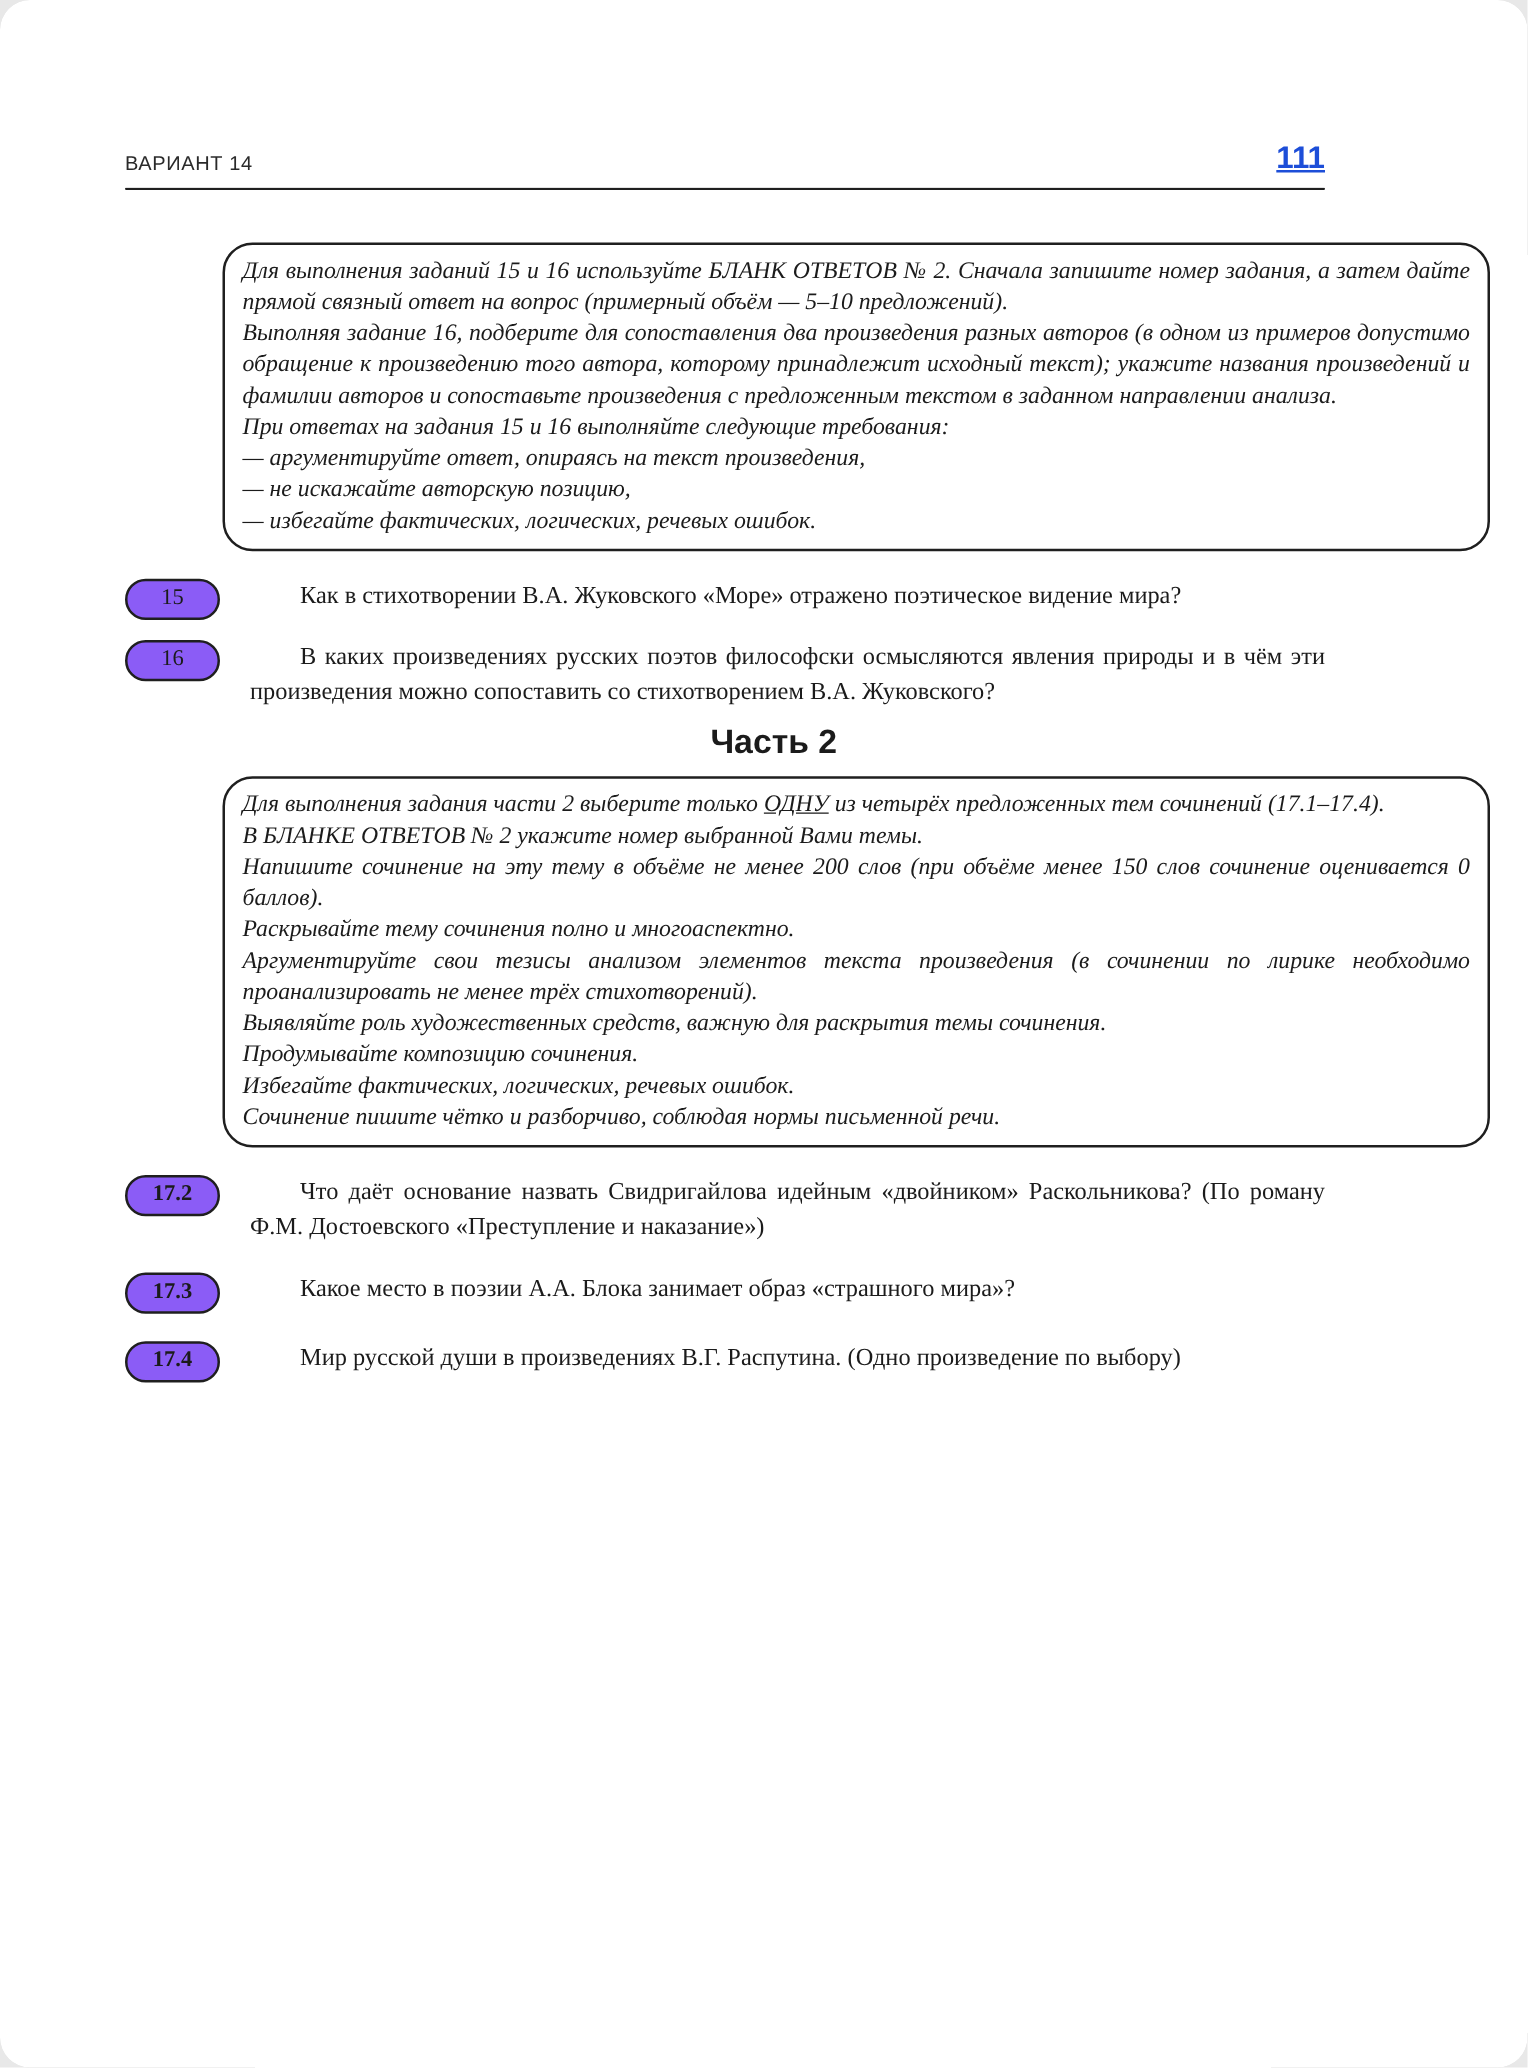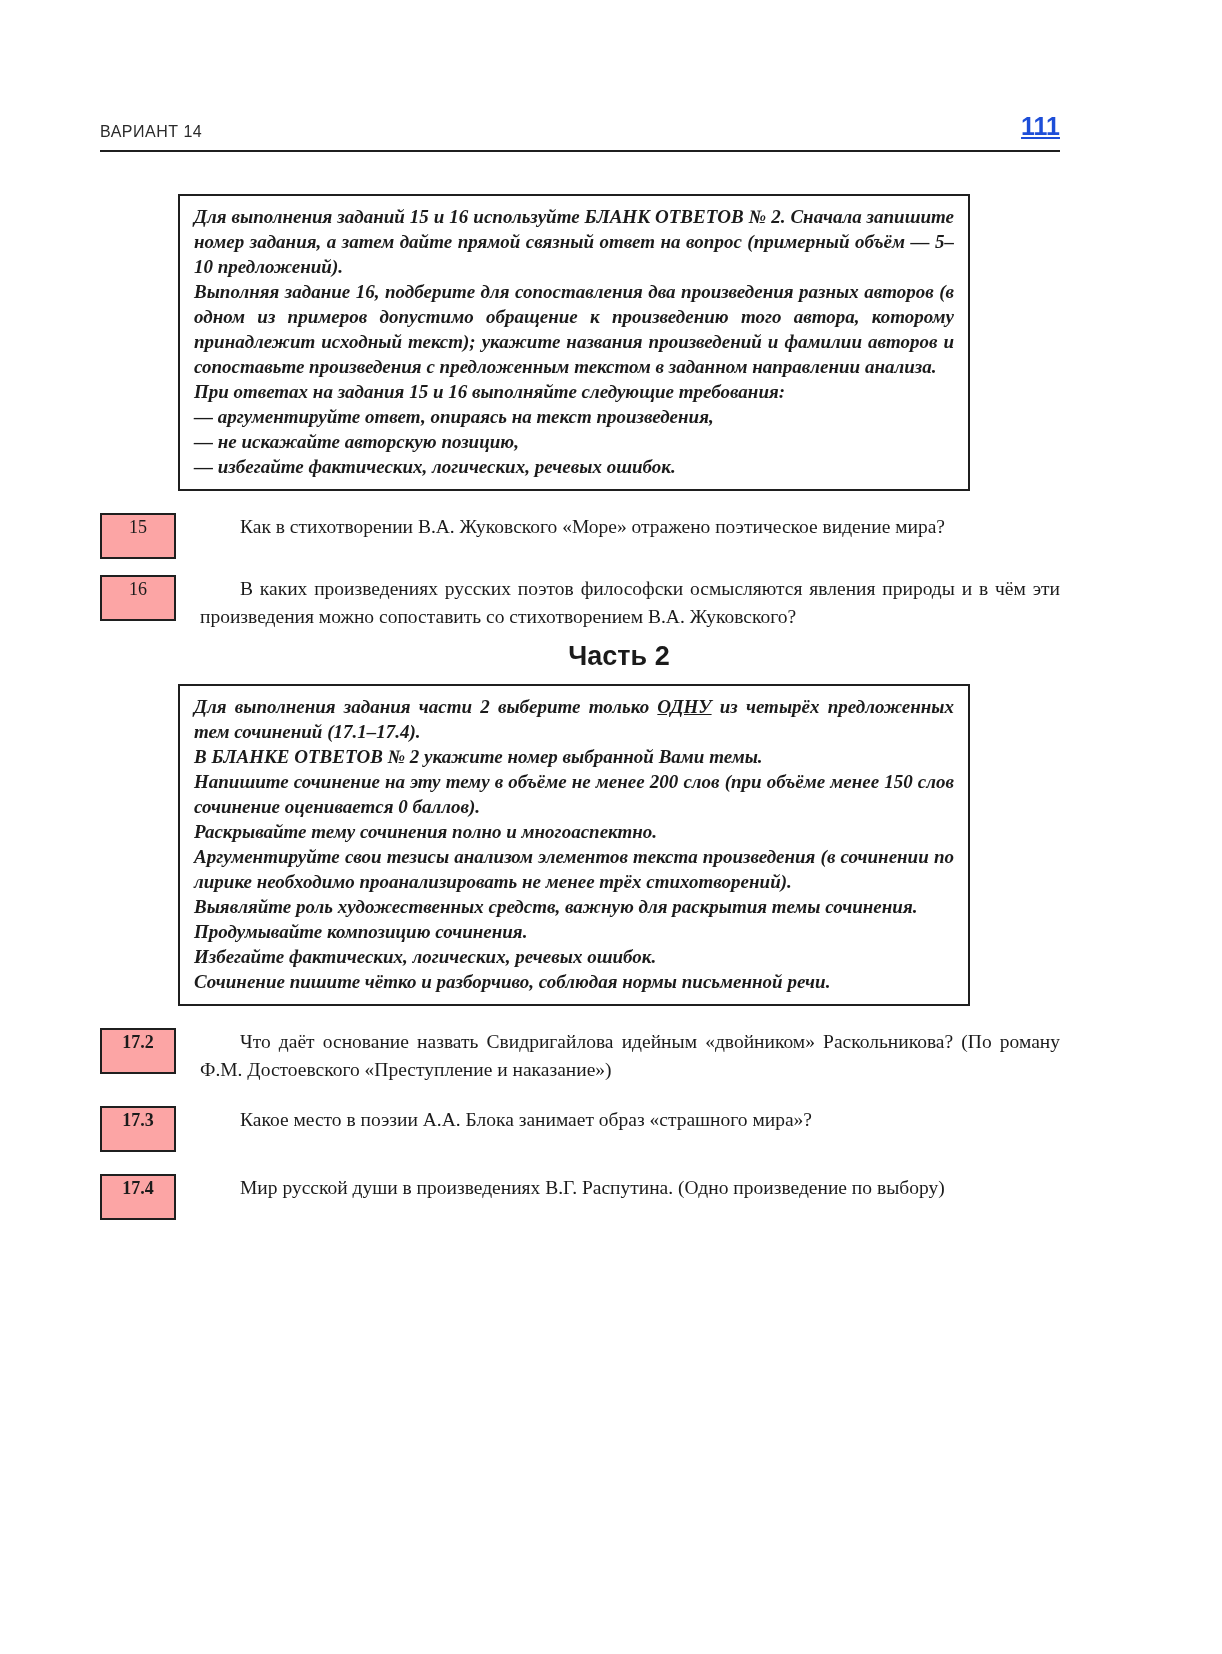--- a/index.html
+++ b/index.html
@@ -1,15 +1,15 @@
 <!DOCTYPE html>
 <html lang="ru"><head>
 <meta charset="utf-8">
 <style>
-  * { margin: 0; padding: 0; box-sizing: border-box; }
+  * { margin: 0; padding: 0; box-sizing: border-box; border-radius: 24px; }
   html, body { background: #e8e8e8; }
   .page {
     position: relative;
     width: 1222px;
     height: 1654px;
     margin: 0 auto;
     background: #ffffff;
     color: #1b1b1b;
     overflow: hidden;
   }
@@ -40,26 +40,26 @@
     text-decoration: underline;
   }
   .rule {
     margin-top: 9px;
     border-bottom: 2px solid #1f1f1f;
   }
 
   
   .instr-box {
     margin-left: 78px;           
-    width: 792px;                
+    width: 1014px;                
     border: 2px solid #1f1f1f;
     padding: 8px 14px 10px 14px;
     font-family: "Liberation Serif", serif;
     font-style: italic;
-    font-weight: 700;
+    font-weight: 400;
     font-size: 19px;
     line-height: 25px;
     text-align: justify;
   }
   .instr-box p { margin: 0; }
   .box1 { margin-top: 42px; }
   .box2 { margin-top: 12px; }
   .u-word { text-decoration: underline; }
 
   
@@ -68,24 +68,24 @@
     align-items: flex-start;
     font-family: "Liberation Serif", serif;
     font-size: 19.5px;
     line-height: 28px;
   }
   .task-num {
     flex-shrink: 0;
     width: 76px;
     border: 2px solid #1f1f1f;
     text-align: center;
-    padding: 1px 0 19px 0;
+    padding: 1px 0 6px 0;
     font-size: 18px;
     line-height: 22px;
-    background: #fca5a5;
+    background: #8b5cf6;
   }
   .task-num.bold { font-weight: 700; }
   .task-text {
     margin-left: 24px;
     flex: 1;
     text-indent: 40px;
     text-align: justify;
   }
   .t15   { margin-top: 22px; }
   .t16   { margin-top: 16px; }

